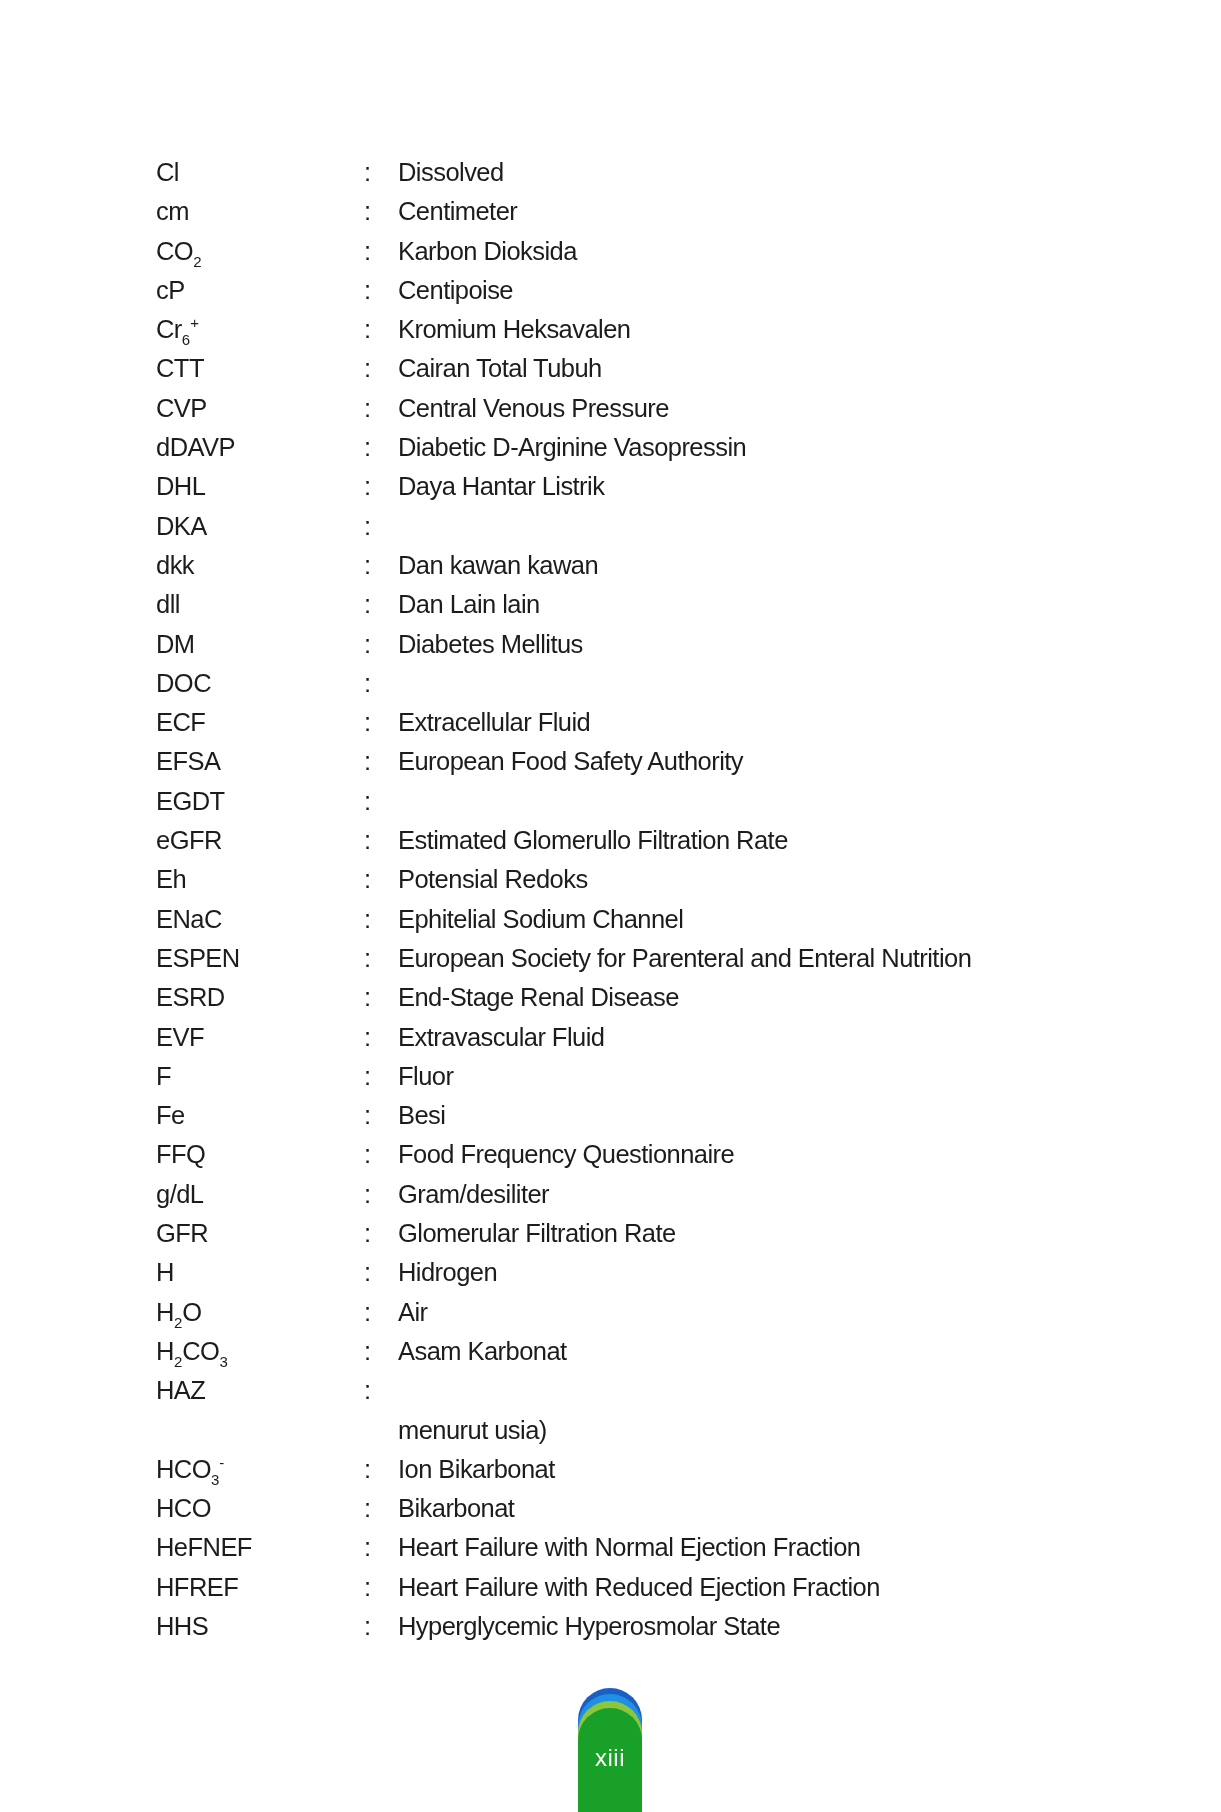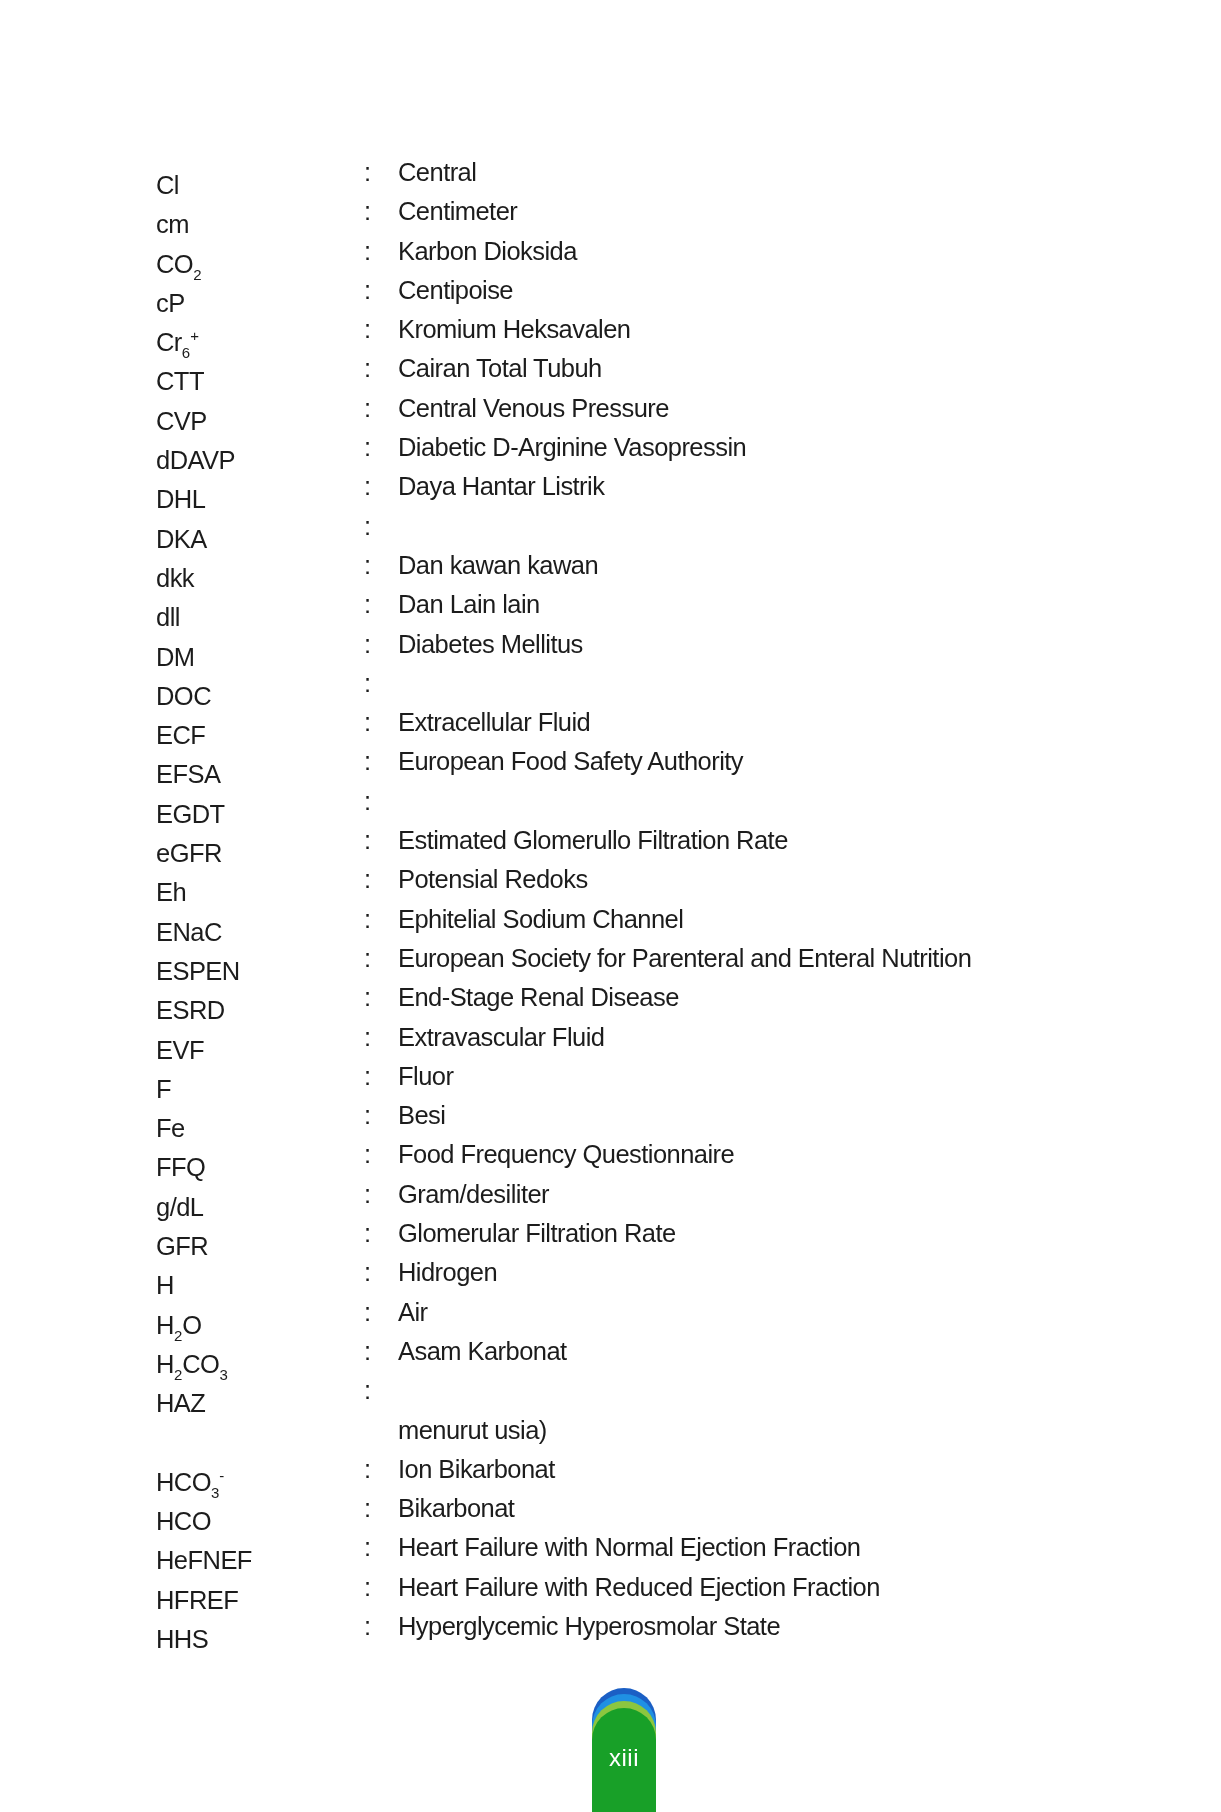--- a/index.html
+++ b/index.html
@@ -26,21 +26,20 @@
       height: 39.3px;
       line-height: 39.3px;
       font-size: 25.5px;
       letter-spacing: -0.55px;
       white-space: nowrap;
     }
     .term {
       position: absolute;
       left: 156px;
       top: 0;
-      margin-top: 13px;
     }
     .term sub, .term sup {
       font-size: 15px;
       letter-spacing: 0;
       line-height: 0;
     }
     .term sub { vertical-align: -7px; }
     .term sup { vertical-align: 10px; }
     .sep {
       position: absolute;
@@ -48,21 +47,21 @@
       top: 0;
     }
     .def {
       position: absolute;
       left: 398px;
       top: 0;
     }
     
     .page-badge {
       position: absolute;
-      left: 592px;
+      left: 578px;
       top: 1688px;
       width: 64px;
       height: 124px;
     }
     .page-badge .layer {
       position: absolute;
       left: 0;
       width: 64px;
       border-radius: 32px 32px 0 0;
     }
@@ -81,21 +80,21 @@
       letter-spacing: 0.5px;
     }
   </style>
 </head>
 <body>
 
 <div class="abbrev-list" id="abbrev-list">
     <div class="row">
       <span class="term"><span>Cl</span></span>
       <span class="sep">:</span>
-      <span class="def">Central</span>
+      <span class="def">Dissolved</span>
     </div>
     <div class="row">
       <span class="term"><span>cm</span></span>
       <span class="sep">:</span>
       <span class="def">Centimeter</span>
     </div>
     <div class="row">
       <span class="term"><span>CO</span><sub>2</sub></span>
       <span class="sep">:</span>
       <span class="def">Karbon Dioksida</span>

